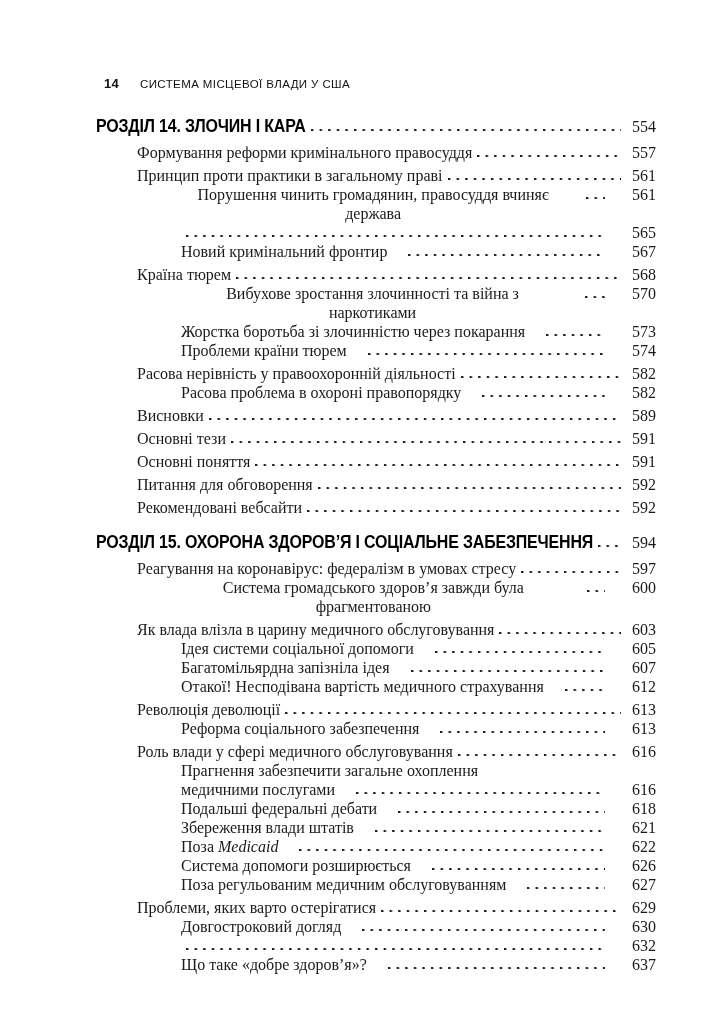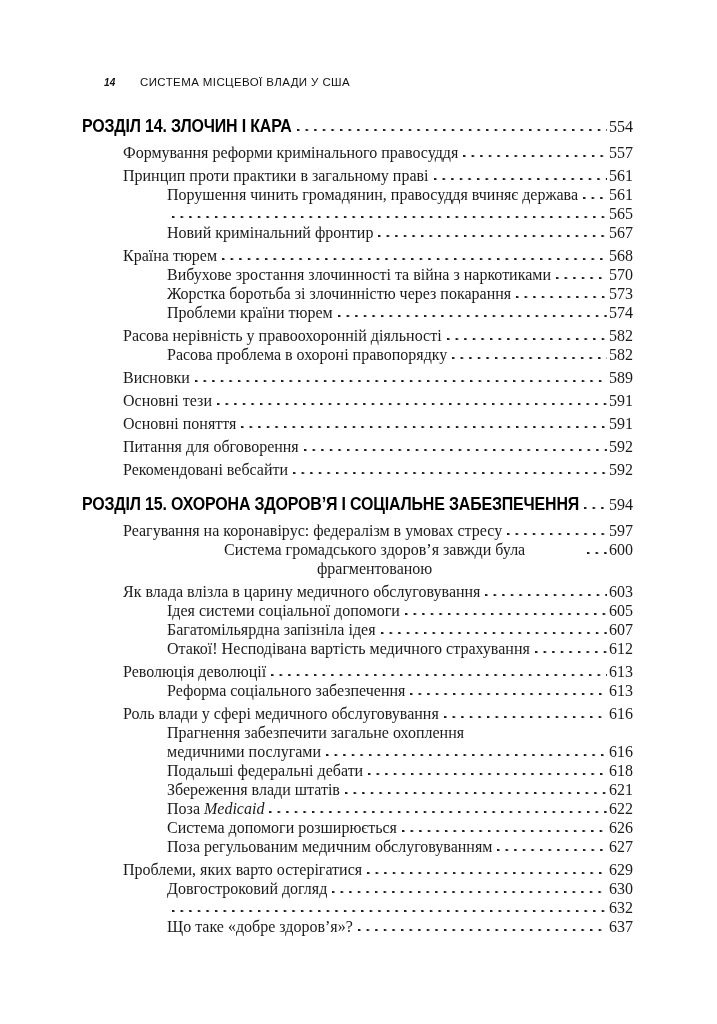--- a/index.html
+++ b/index.html
@@ -16,46 +16,45 @@
     position: absolute;
     top: 76px;
     left: 104px;
     display: flex;
     align-items: baseline;
     font-family: "Liberation Sans", sans-serif;
     color: #111111;
   }
   .folio {
     font-weight: 700;
-    font-size: 10px;
+    font-size: 13px;
     width: 36px;
     letter-spacing: 0.3px;
-    font-style: italic;
   }
   .rtitle {
     font-size: 11.5px;
     letter-spacing: 0.4px;
   }
   
   .toc {
     position: absolute;
     top: 113px;
-    left: 82px;
+    left: 96px;
     width: 560px;
     font-family: "Liberation Serif", serif;
     font-size: 16px;
     color: #1a1a1a;
   }
   .row {
     display: flex;
     align-items: baseline;
     line-height: 19px;
   }
   .lvl1 { padding-left: 41px; margin-top: 4px; }
-  .lvl2 { padding-left: 85px; }
+  .lvl2 { padding-left: 85px; gap: 16px; }
   .chapter {
     margin-top: 12px;
     margin-bottom: 2px;
     line-height: 25px;
     font-family: "Liberation Sans", sans-serif;
     font-weight: 700;
     font-size: 19px;
     letter-spacing: -0.2px;
     color: #000000;
   }
@@ -74,21 +73,21 @@
     min-width: 12px;
     height: 5px;
     margin: 0 2px 0 5px;
     background-image: radial-gradient(circle at 1.3px 3.1px, #1d1d1d 1.02px, rgba(0,0,0,0) 1.4px);
     background-size: 8.6px 5px;
     background-repeat: repeat-x;
   }
   .pg {
     flex: 0 0 auto;
     min-width: 33px;
-    text-align: left;
+    text-align: right;
     font-family: "Liberation Serif", serif;
     font-weight: 400;
     font-size: 16px;
     letter-spacing: 0;
     color: #1a1a1a;
   }
 </style>
 </head>
 <body>
 

